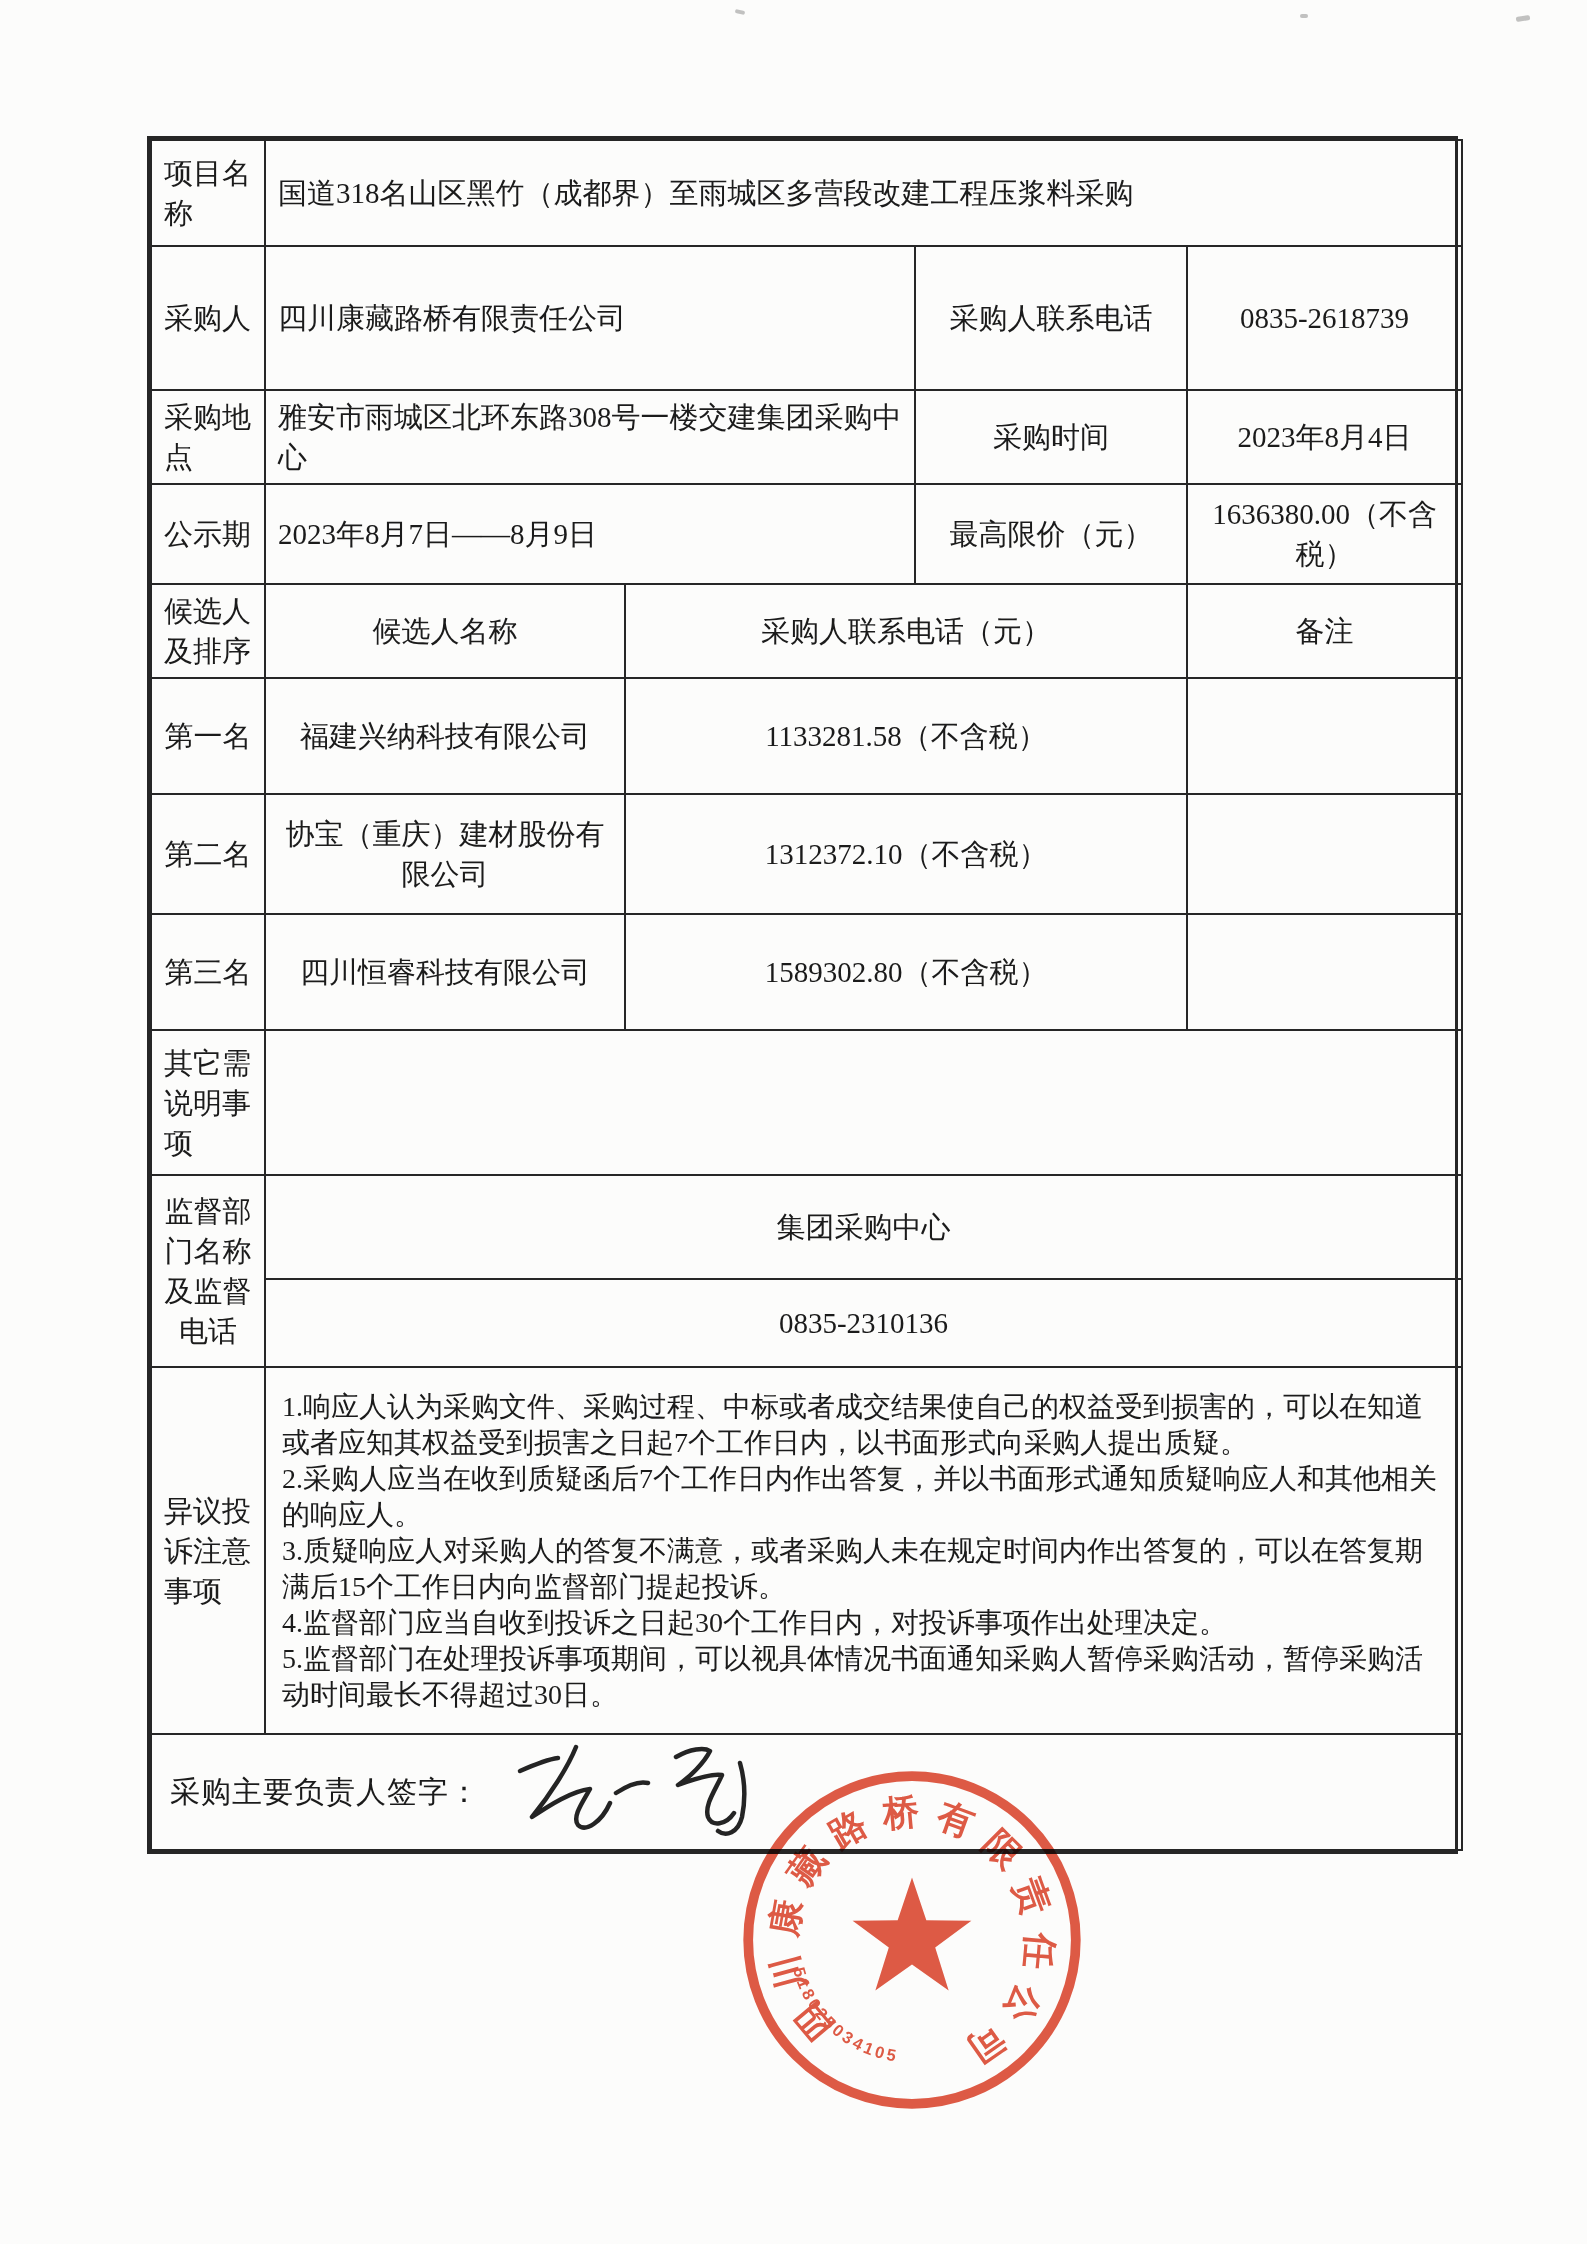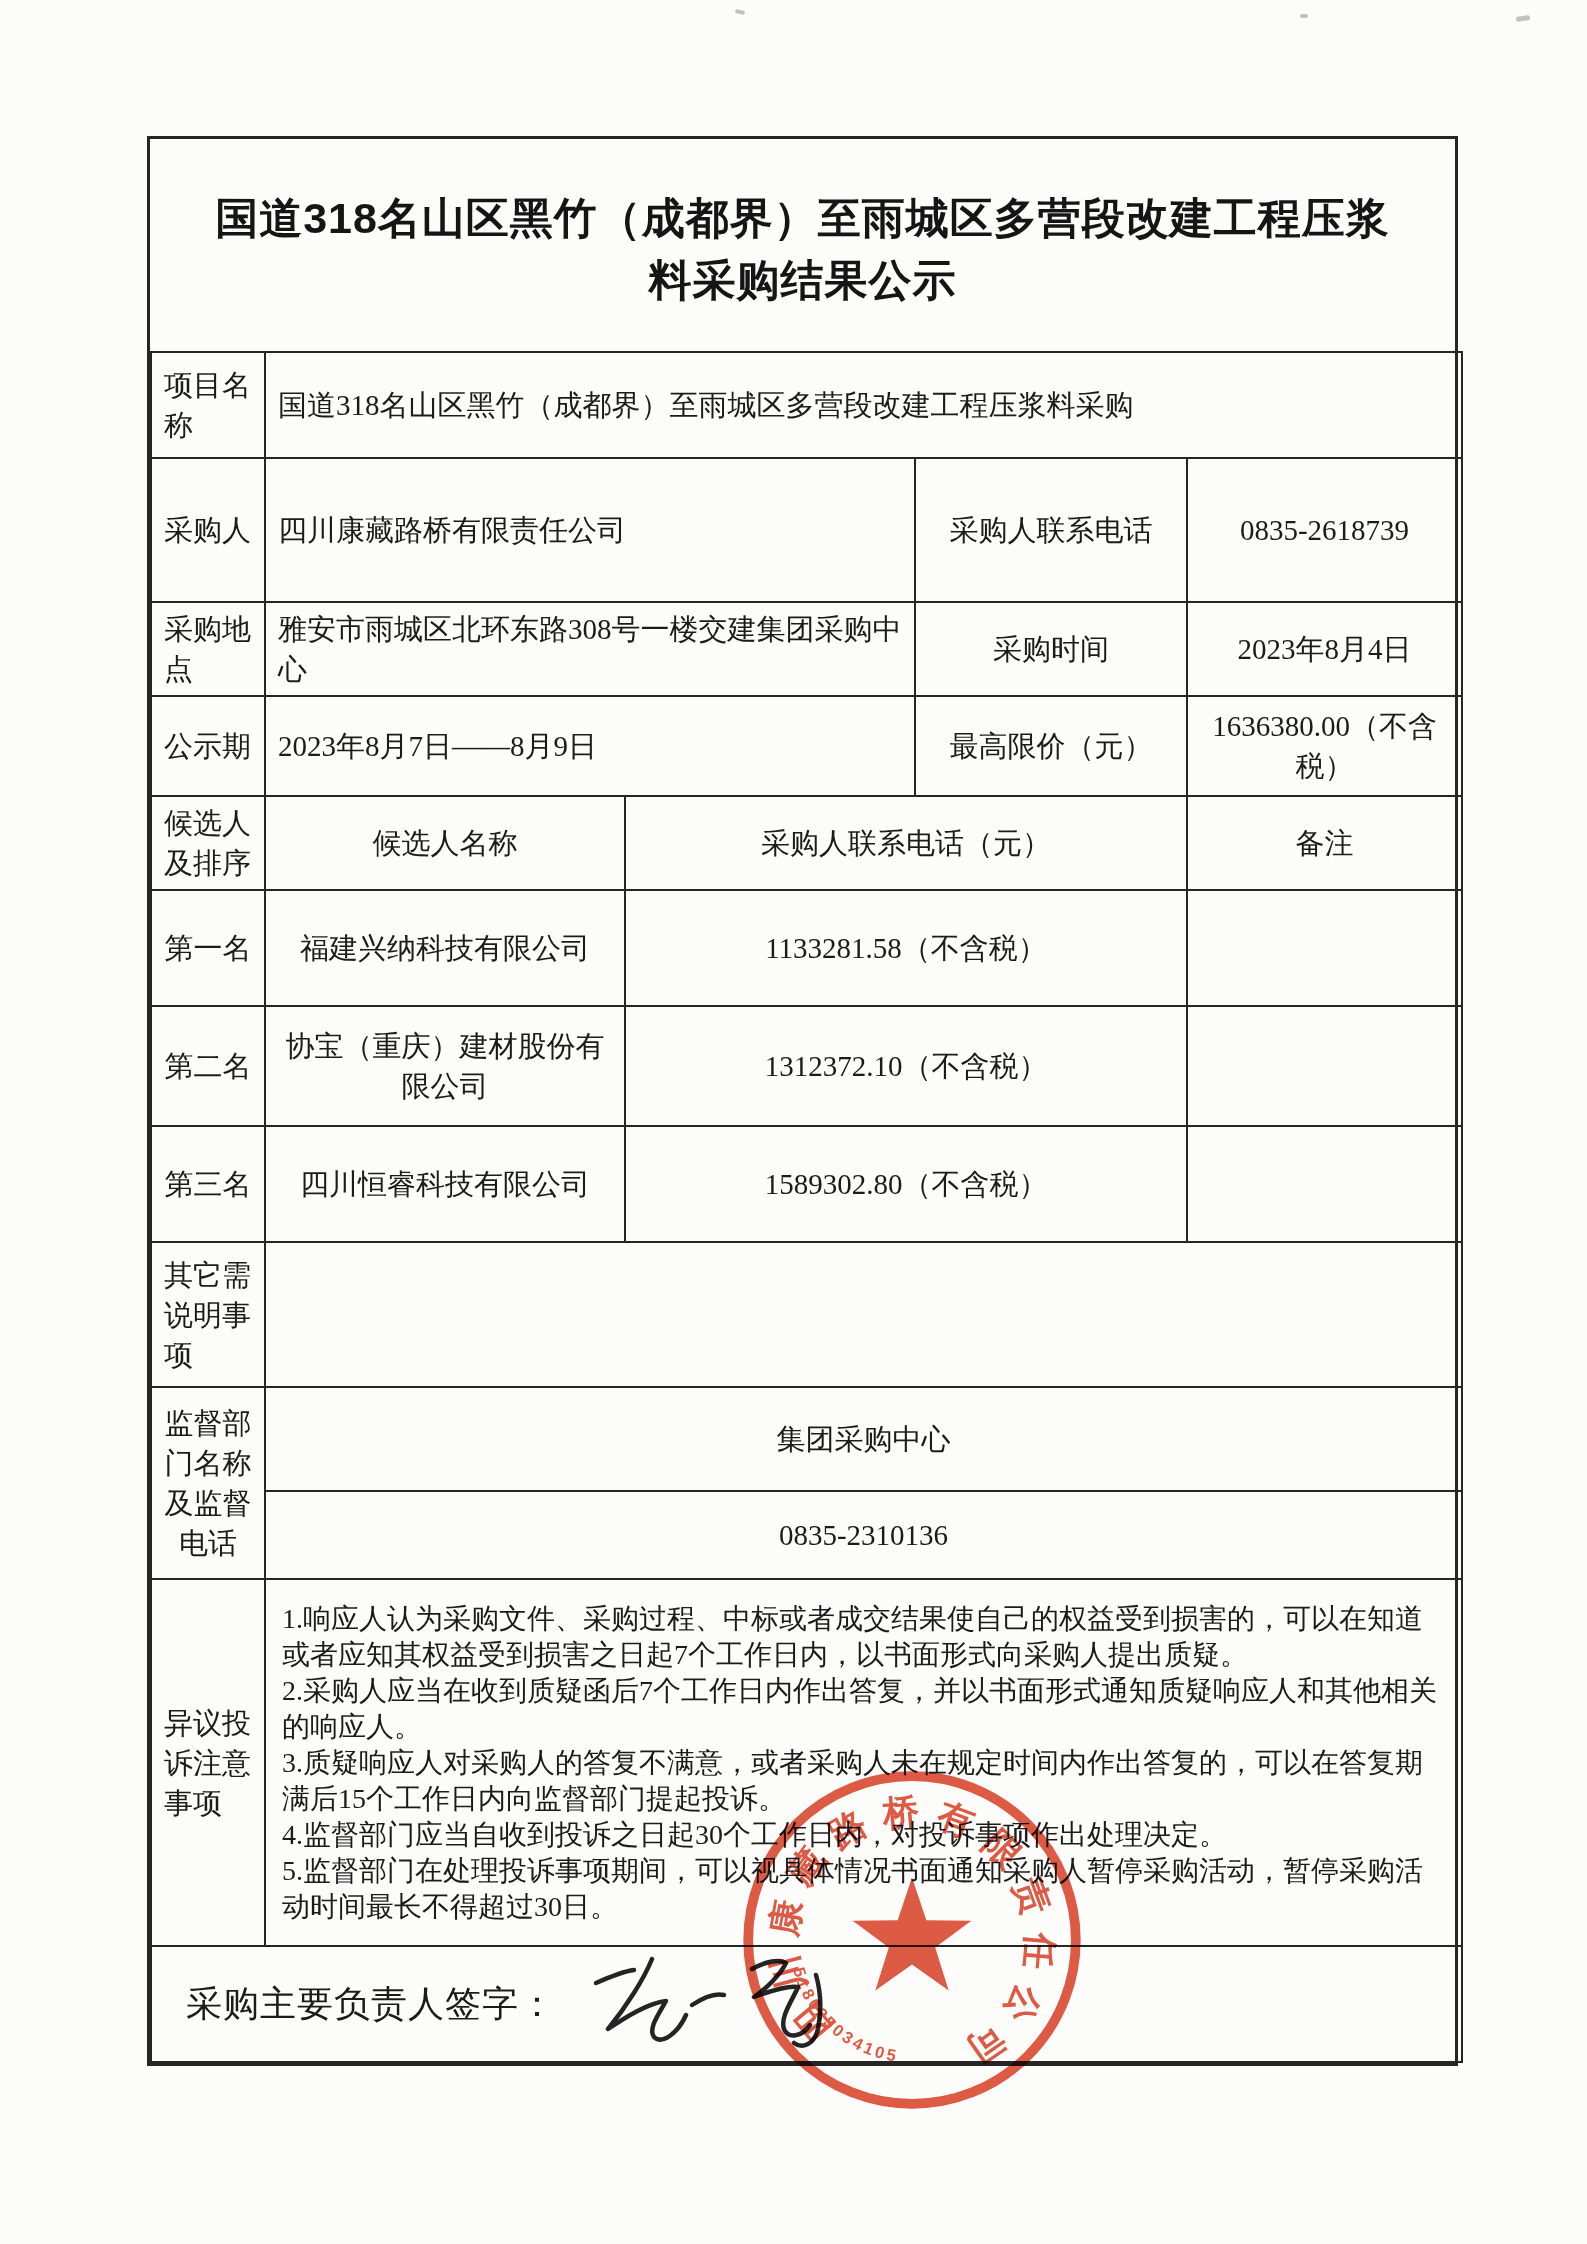--- a/index.html
+++ b/index.html
@@ -53,41 +53,37 @@
   .r-cand3 { height:116px; }
   .r-other { height:145px; }
   .r-sup1 { height:104px; }
   .r-sup2 { height:88px; }
   .r-complaint { height:367px; }
   .r-sign { height:104px; }
   .complaint-cell { padding:14px 16px !important;border-radius:17px; }
   .complaint-cell .c-item { font-size:28px; line-height:36px; text-align:left; }
   .sign-cell { border:2px solid #262626; }
   .sign-wrap { display:flex; align-items:center; padding-left:6px; }
-  .sign-label { font-size:36px; letter-spacing:1px; white-space:nowrap;margin-left:16px; }
+  .sign-label { font-size:30px; letter-spacing:1px; white-space:nowrap; }
   .sign-svg { margin-left:18px; margin-top:-8px; }
   
   .stamp {
     position:absolute; left:717px; top:1745px; width:390px; height:390px;
     mix-blend-mode:multiply; opacity:.9; pointer-events:none; z-index:5;
   }
 </style>
 </head>
 <body>
 
 <div class="speck" style="left:735px; top:10px; width:10px; height:4px; transform:rotate(12deg);"></div>
 <div class="speck" style="left:1300px; top:14px; width:8px; height:4px;"></div>
 <div class="speck" style="left:1516px; top:16px; width:14px; height:5px; transform:rotate(-8deg);"></div>
 
 <div class="doc-box">
 
-  <div class="title">
-    <div>国道318名山区黑竹（成都界）至雨城区多营段改建工程压浆</div>
-    <div>料采购结果公示</div>
-  </div>
 
   <table class="main">
     <colgroup>
       <col style="width:114px">
         <col style="width:360px">
         <col style="width:290px">
       <col style="width:272px">
         <col style="width:275px">
     </colgroup>
 

